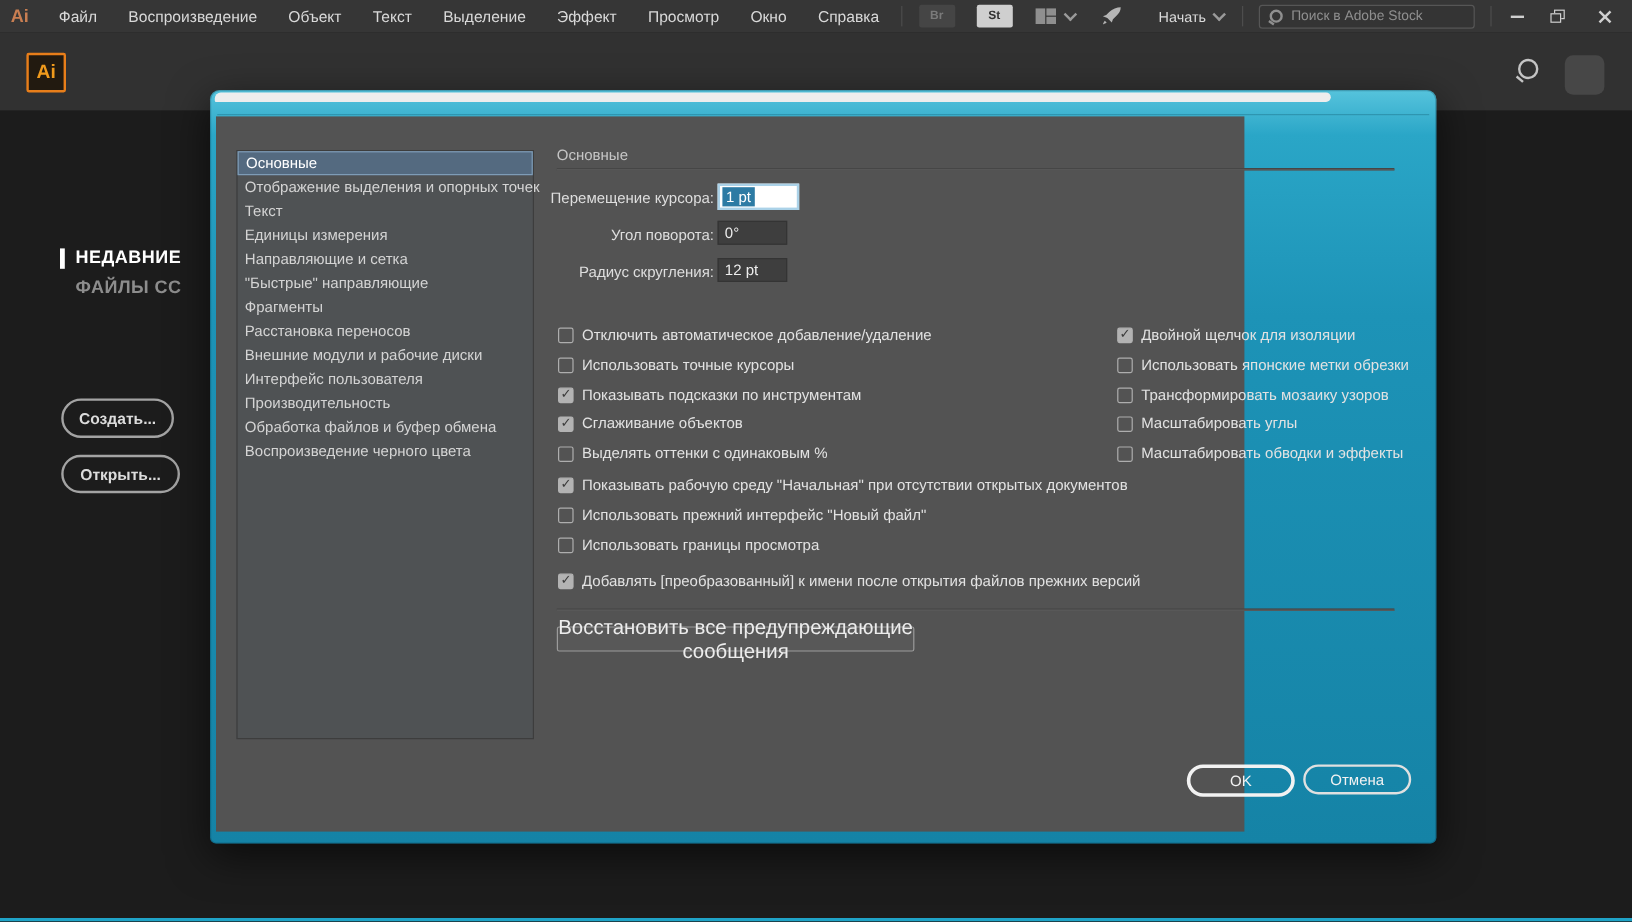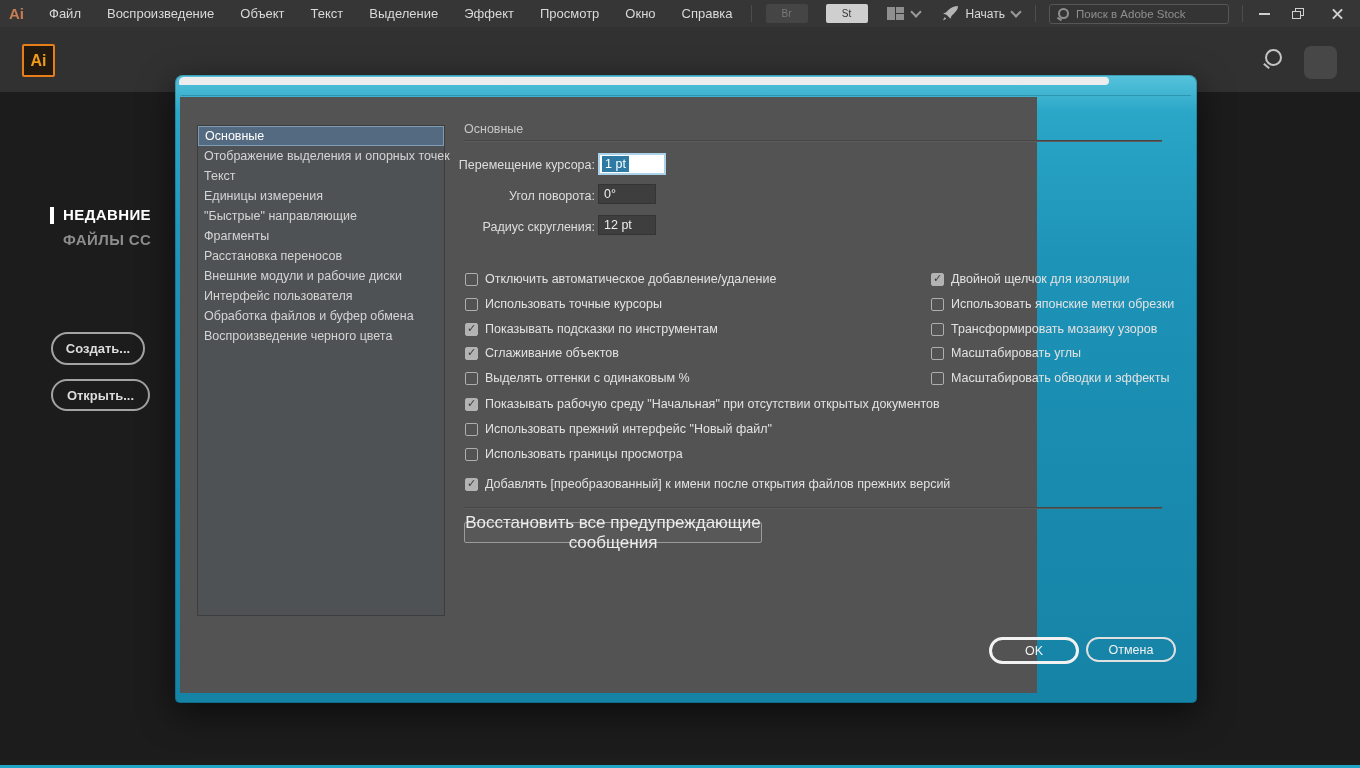--- a/index.html
+++ b/index.html
@@ -5,21 +5,21 @@
   * { margin:0; padding:0; box-sizing:content-box; }
   html,body { width:1360px; height:768px; overflow:hidden; }
   body { background:#1c1c1c; font-family:"Liberation Sans","DejaVu Sans",sans-serif; position:relative; }
 
   
   .menubar { position:absolute; top:0; left:0; width:1360px; height:27px; background:#363636; display:flex; align-items:center; z-index:40; }
   .ai-menu-logo { color:#c87e52; font-weight:bold; font-size:15px; margin:0 12px 0 9px; }
   .menu-items { display:flex; align-items:center; }
   .menu-item { color:#d9d9d9; font-size:13px; padding:0 13px; line-height:27px; white-space:nowrap; cursor:default; }
   .mb-sep { width:1px; height:17px; background:#4d4d4d; margin:0 5px; }
-  .badge { width:42px; height:19px; border-radius:2px; display:flex; align-items:center; justify-content:center; font-size:10px; font-weight:normal; margin:0 9px; }
+  .badge { width:30px; height:19px; border-radius:2px; display:flex; align-items:center; justify-content:center; font-size:10px; font-weight:bold; margin:0 9px; }
   .badge.br { background:#454545; color:#7a7a7a; }
   .badge.st { background:#cfcfcf; color:#333; }
   .ws-icon { width:18px; height:13px; display:flex; gap:1px; margin-left:10px; }
   .ws-icon .c1 { width:8px; height:13px; background:#8f8f8f; }
   .ws-icon .c2 { display:flex; flex-direction:column; gap:1px; }
   .ws-icon .c2 i { display:block; width:8px; height:6px; background:#8f8f8f; }
   .chev-down { width:6px; height:6px; border-right:2px solid #9a9a9a; border-bottom:2px solid #9a9a9a; transform:rotate(45deg); margin:-3px 0 0 7px; }
   .rocket-wrap { margin-left:22px; display:flex; align-items:center; }
   .mb-spacer { flex:1; }
   .start-area { display:flex; align-items:center; margin-right:10px; }
@@ -166,25 +166,27 @@
 <div class="dialog">
   <div class="dlg-white-strip"></div>
   <div class="dlg-seam"></div>
   <div class="dlg-content">
 
     <div class="cat-list">
         <div class="cat-item selected">Основные</div>
         <div class="cat-item">Отображение выделения и опорных точек</div>
         <div class="cat-item">Текст</div>
         <div class="cat-item">Единицы измерения</div>
+        <div class="cat-item">Направляющие и сетка</div>
         <div class="cat-item">"Быстрые" направляющие</div>
         <div class="cat-item">Фрагменты</div>
         <div class="cat-item">Расстановка переносов</div>
         <div class="cat-item">Внешние модули и рабочие диски</div>
         <div class="cat-item">Интерфейс пользователя</div>
+        <div class="cat-item">Производительность</div>
         <div class="cat-item">Обработка файлов и буфер обмена</div>
         <div class="cat-item">Воспроизведение черного цвета</div>
       </div>
 
     <div class="panel-title">Основные</div>
     <div class="h-div d1"></div>
 
     <div class="f-label" style="top:61px;">Перемещение курсора:</div>
     <div class="field focused" style="left:418px; top:56px; width:62px; height:18px;">
       <span class="sel-text">1 pt</span>

